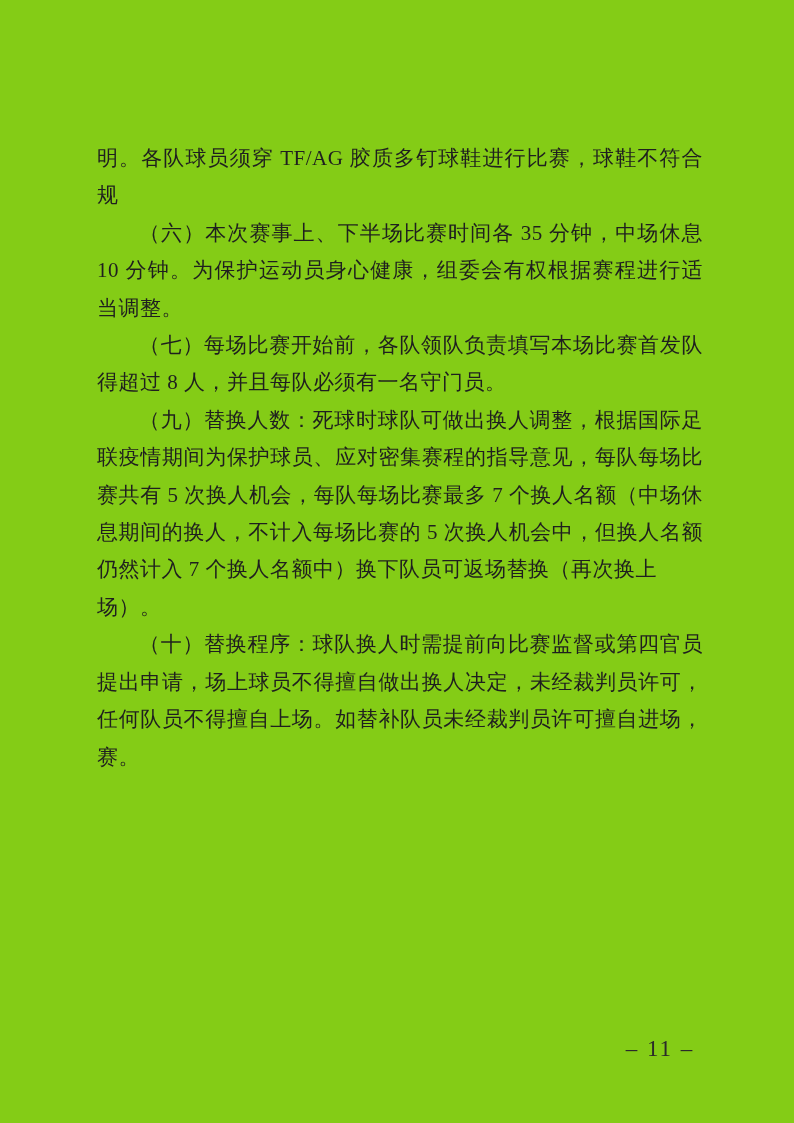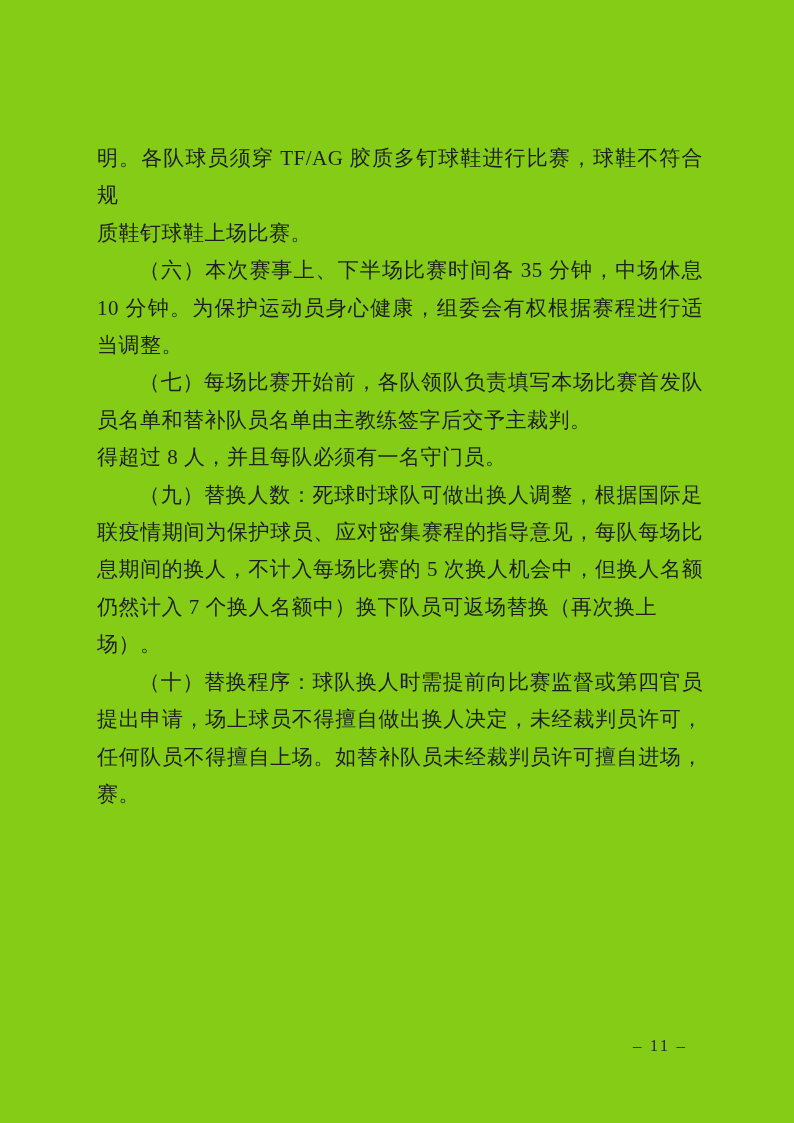--- a/index.html
+++ b/index.html
@@ -36,40 +36,39 @@
   
   .ind {
     text-indent: 42px;
   }
   .pageno {
     position: absolute;
     top: 1036px;
     left: 600px;
     width: 120px;
     text-align: center;
-    font-size: 17px;
+    font-size: 23px;
     letter-spacing: 2px;
     color: #2a2a2a;
   }
 </style>
 </head>
 <body>
 
 <div class="page">
   <div class="content">
     <div class="ln fill">明。各队球员须穿 TF/AG 胶质多钉球鞋进行比赛，球鞋不符合规</div>
-    <div class="ln">质鞋钉球鞋上场比赛。</div>
     <div class="ln fill ind">（六）本次赛事上、下半场比赛时间各 35 分钟，中场休息</div>
     <div class="ln fill">10 分钟。为保护运动员身心健康，组委会有权根据赛程进行适</div>
     <div class="ln">当调整。</div>
     <div class="ln fill ind">（七）每场比赛开始前，各队领队负责填写本场比赛首发队</div>
-    <div class="ln">员名单和替补队员名单由主教练签字后交予主裁判。</div>
     <div class="ln">得超过 8 人，并且每队必须有一名守门员。</div>
     <div class="ln fill ind">（九）替换人数：死球时球队可做出换人调整，根据国际足</div>
     <div class="ln fill">联疫情期间为保护球员、应对密集赛程的指导意见，每队每场比</div>
+    <div class="ln fill">赛共有 5 次换人机会，每队每场比赛最多 7 个换人名额（中场休</div>
     <div class="ln fill">息期间的换人，不计入每场比赛的 5 次换人机会中，但换人名额</div>
     <div class="ln">仍然计入 7 个换人名额中）换下队员可返场替换（再次换上场）。</div>
     <div class="ln fill ind">（十）替换程序：球队换人时需提前向比赛监督或第四官员</div>
     <div class="ln fill">提出申请，场上球员不得擅自做出换人决定，未经裁判员许可，</div>
     <div class="ln fill">任何队员不得擅自上场。如替补队员未经裁判员许可擅自进场，</div>
     <div class="ln">赛。</div>
   </div>
   <div class="pageno">– 11 –</div>
 </div>
 

